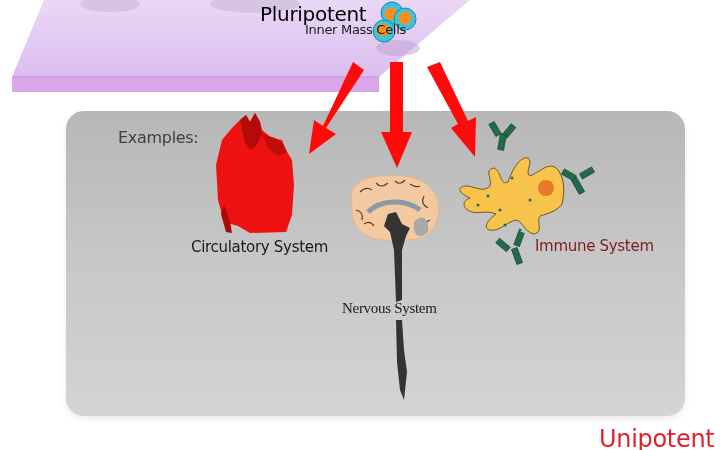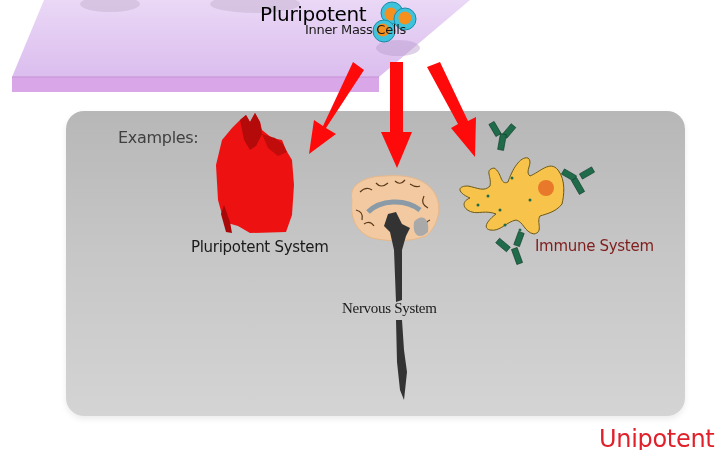--- a/index.html
+++ b/index.html
@@ -105,16 +105,16 @@
       <rect x="500" y="238" width="6" height="14" transform="rotate(-50 503 245)"></rect>
       <rect x="516" y="232" width="6" height="14" transform="rotate(20 519 239)"></rect>
       <rect x="514" y="248" width="6" height="16" transform="rotate(-20 517 256)"></rect>
     </g>
   </g>
 </svg>
 
 <div class="label" id="pluri">Pluripotent</div>
 <div class="label" id="inner">Inner Mass Cells</div>
 <div class="label" id="examples">Examples:</div>
-<div class="label" id="circ">Pluripotent System</div>
+<div class="label" id="circ">Circulatory System</div>
 <div class="label" id="nerv">Nervous System</div>
 <div class="label" id="immu">Immune System</div>
 <div class="label" id="unip">Unipotent</div>
 
 </body></html>

